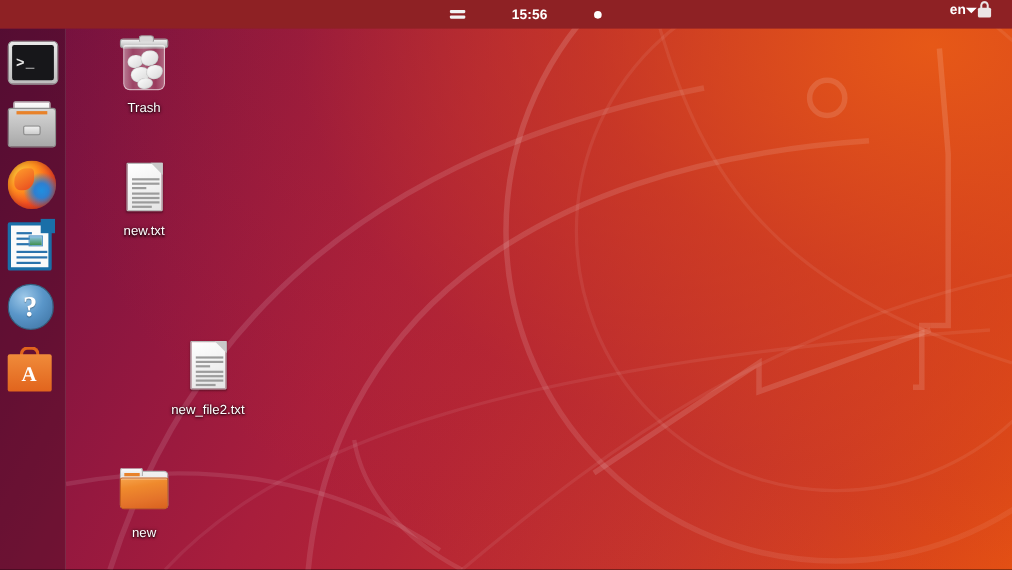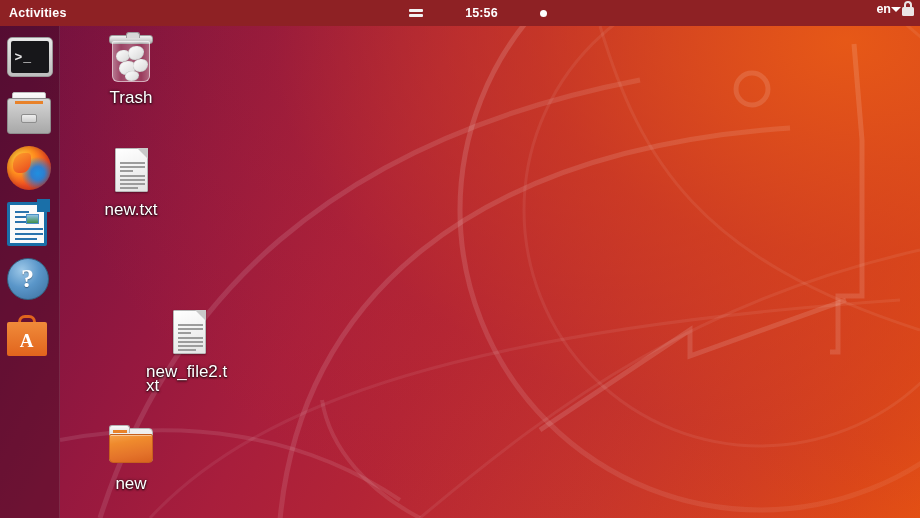--- a/index.html
+++ b/index.html
@@ -51,21 +51,21 @@
     display:flex; align-items:center; justify-content:center; gap:6px;
     pointer-events:none;
   }
   #clock-area > * { pointer-events:auto;margin-left:36px; }
   #calendar-icon { display:flex; flex-direction:column; gap:2.5px; width:14px; }
   #calendar-icon i { display:block; height:2.5px; background:#f2f2f2; border-radius:1px; }
   #clock-label { font-size:12.5px; font-weight:bold; color:#fff; letter-spacing:0.1px; }
   #notification-dot { width:7px; height:7px; border-radius:50%; background:#fff; }
 
   #status-area {
-    position:absolute; right:0; top:0; height:17px;
+    position:absolute; right:13px; top:0; height:17px;
     display:flex; align-items:center; gap:0; padding-right:6px;
   }
   #keyboard-layout-label { font-size:12.5px; font-weight:bold; color:#fff; }
   .chev-down {
     width:0;height:0;border-left:5px solid transparent;border-right:5px solid transparent;
     border-top:5px solid #fff; margin-top:1px;
   }
   #lock-icon { width:13px; height:15px; position:relative; opacity:.95; }
   #lock-icon .shackle {
     position:absolute; left:2.5px; top:0; width:8px; height:7px;
@@ -163,21 +163,21 @@
     color:#fff; font-size:19px; font-weight:bold; font-family:"Liberation Serif", serif;
   }
 
   
   .desk-icon {
     position:absolute; width:86px;
     display:flex; flex-direction:column; align-items:center; gap:3px;
     z-index:20;
   }
   .desk-icon .label {
-    color:#ffffff; font-size:17px; line-height:14px; 
+    color:#ffffff; font-size:12px; line-height:14px; text-align:center;
     text-shadow:0 1px 2px rgba(0,0,0,.85), 0 0 3px rgba(0,0,0,.7);
     word-break:break-word;
   }
   .desk-icon .glyph { width:56px; height:56px; position:relative; }
 
   
   .ic-trash .bin {
     position:absolute; left:9px; top:9px; width:38px; height:41px;
     border-radius:2px 2px 6px 6px;
     background:linear-gradient(90deg,
@@ -393,21 +393,20 @@
       <div class="hdl"></div>
       <div class="bag"></div>
       <div class="a">A</div>
     </div>
   </div>
 
 </div>
 
 <div id="top-panel">
 
-  <div id="activities-button">Activities</div>
 
   <div id="clock-area">
     <span id="calendar-icon">
       <i></i>
         <i></i>
     </span>
     <span id="clock-label">15:56</span>
     <span id="notification-dot"></span>
   </div>
 

